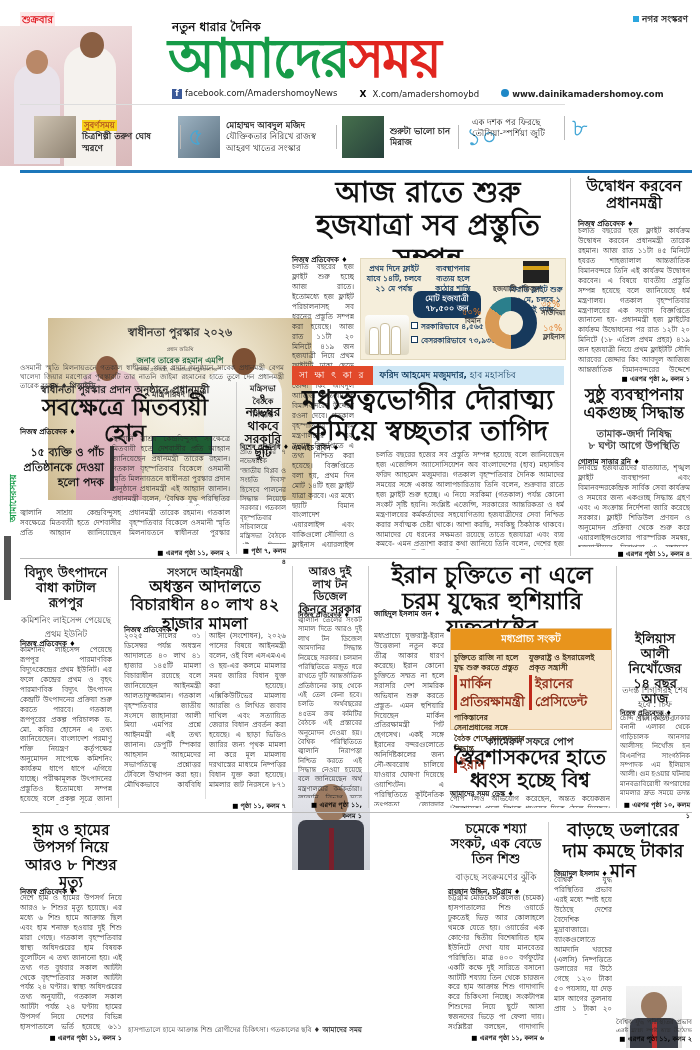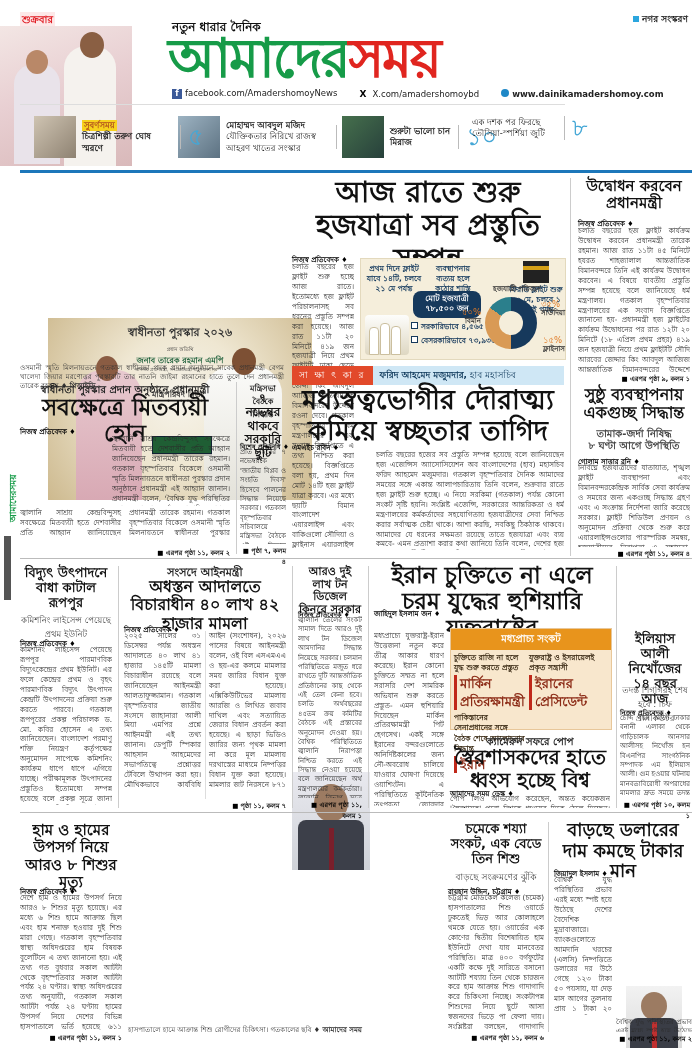--- a/index.html
+++ b/index.html
@@ -170,21 +170,21 @@
     </div>
     <div class="totalbox" style="position:absolute;left:52px;top:32px;width:56px;">মোট হজযাত্রী ৭৮,৫০০ জন</div>
     <div class="ibullet" style="position:absolute;left:50px;top:62px;">সরকারিভাবে ৪,৫৬৫</div>
     <div class="ibullet" style="position:absolute;left:50px;top:76px;">বেসরকারিভাবে ৭৩,৯৩৫</div>
     <div class="pielab ctr" style="position:absolute;right:18px;top:26px;width:60px;">হজযাত্রী পরিবহন</div>
     <div class="pie" style="position: absolute; right: 28px; top: 38px; background: conic-gradient(rgb(22, 57, 92) 0%, rgb(22, 57, 92) 50%, rgb(217, 154, 85) 50%, rgb(217, 154, 85) 85%, rgb(43, 127, 140) 85%, rgb(43, 127, 140) 100%);"></div>
     <div class="pielab" style="position:absolute;right:84px;top:48px;text-align:right;">
       <span class="piepct">৫০%</span><br><span>বিমান</span></div>
     <div class="pielab" style="position:absolute;right:0px;top:40px;">
       <span class="piepct">৩৫%</span><br><span>সাউদিয়া</span></div>
-    <div class="pielab" style="position:absolute;right:0px;top:76px;margin-left:45px;">
+    <div class="pielab" style="position:absolute;right:0px;top:64px;margin-left:45px;">
       <span class="piepct">১৫%</span><br><span>ফ্লাইনাস</span></div>
   </div>
 
   <div class="abs" style="left:292px;top:366px;width:272px;display:flex;">
     <span class="ivtag">সা ক্ষা ৎ কা র</span>
     <span class="ivname"><b>ফরিদ আহমেদ মজুমদার,</b><span> হাব মহাসচিব</span></span>
   </div>
   <div class="abs hl ctr" style="left:292px;top:384px;width:272px;font-size:27px;">মধ্যস্বত্বভোগীর দৌরাত্ম্য কমিয়ে স্বচ্ছতার তাগিদ</div>
   <div class="abs byline" style="left:292px;top:440px;">এমএইচ রবিন ♦</div>
   <div class="abs portrait" style="left:292px;top:450px;width:78px;height:98px;">
@@ -205,20 +205,21 @@
   <div class="abs hl ctr" style="left:578px;top:386px;width:112px;font-size:16px;">সুষ্ঠু ব্যবস্থাপনায় একগুচ্ছ সিদ্ধান্ত</div>
   <div class="abs hl ctr" style="left:578px;top:428px;width:112px;font-size:10px;color:#444;text-align:center;">
     <span>তামাক-জর্দা নিষিদ্ধ</span><br><span>৮ ঘণ্টা আগে উপস্থিতি</span></div>
   <div class="abs byline" style="left:578px;top:454px;">গোলাম সাত্তার রনি ♦</div>
   <div class="abs body" style="left:578px;top:463px;width:112px;height:84px;overflow:hidden;"><span>নির্বিঘ্নে হজযাত্রীদের যাতায়াত, শৃঙ্খল ফ্লাইট ব্যবস্থাপনা এবং বিমানবন্দরকেন্দ্রিক সার্বিক সেবা কার্যক্রম ও সময়ের জন্য একগুচ্ছ সিদ্ধান্ত গ্রহণ এবং এ সংক্রান্ত নির্দেশনা জারি করেছে সরকার। ফ্লাইট শিডিউল প্রণয়ন ও অনুমোদন প্রক্রিয়া থেকে শুরু করে এয়ারলাইন্সগুলোর পারস্পরিক সমন্বয়, হজযাত্রীদের নিরাপত্তা ও সহায়তা, নিষিদ্ধ পণ্য নিয়ন্ত্রণ, বিমানবন্দর ব্যবস্থাপনা, বিশ্রাম অবকাঠামো ব্যবহার এবং যাত্রীসেবার প্রতিটি ধাপে কঠোরতা ও শৃঙ্খলা নিশ্চিত করতে বলা হয়েছে। সংশ্লিষ্ট সব সংস্থা, এয়ারলাইন্স, হজ এজেন্সি এবং দায়িত্বপ্রাপ্ত কর্মকর্তা-কর্মচারীকে দায়িত্বশীলতার সঙ্গে দায়িত্ব পালনের</span></div>
   <div class="abs cont" style="left:578px;top:547px;width:112px;">■ এরপর পৃষ্ঠা ১১, কলম ৪</div>
 
   <div class="abs kicker ctr" style="left:20px;top:382px;width:210px;font-size:10px;">স্বাধীনতা পুরস্কার প্রদান অনুষ্ঠানে প্রধানমন্ত্রী</div>
   <div class="abs hl ctr" style="left:20px;top:394px;width:210px;font-size:23px;">সবক্ষেত্রে মিতব্যয়ী হোন</div>
   <div class="abs byline" style="left:20px;top:424px;">নিজস্ব প্রতিবেদক ♦</div>
+  <div class="abs pullq" style="left:20px;top:446px;width:84px;">১৫ ব্যক্তি ও পাঁচ প্রতিষ্ঠানকে দেওয়া হলো পদক</div>
   <div class="abs body" style="left:112px;top:434px;width:118px;height:72px;overflow:hidden;"><span>জ্বালানি সাশ্রয় কেন্দ্রবিন্দুসহ সবক্ষেত্রে মিতব্যয়ী হতে দেশবাসীর প্রতি আহ্বান জানিয়েছেন প্রধানমন্ত্রী তারেক রহমান। গতকাল বৃহস্পতিবার বিকেলে ওসমানী স্মৃতি মিলনায়তনে স্বাধীনতা পুরস্কার প্রদান অনুষ্ঠানে প্রধানমন্ত্রী এই আহ্বান জানান। প্রধানমন্ত্রী বলেন, 'বৈশ্বিক যুদ্ধ পরিস্থিতির মধ্যেও আমরা সর্বোচ্চ স্বাভাবিক রাখতে চেষ্টা করছি। বিশ্বের সব দেশ তেল-ডিজেলের দাম বাড়ালেও হলেও জনগণের ওপর বাড়তি চাপ যেন না পড়ে সেদিকে সরকার সর্বোচ্চ সতর্ক রয়েছে।' এই ঘাটতি প্রতিদিন শত কোটি টাকা ভর্তুকি দিয়ে হলেও সরকার পরিস্থিতি স্বাভাবিক রাখতে চেষ্টা করছে। জনগণের সুবিধা নিশ্চিত রাখতে সরকার সম্ভাব্য সব ধরনের প্রস্তুতি অব্যাহত রেখেছে। বাংলাদেশের স্বাধীনতা পক্ষে এষং জাতীয় পর্যায়ে গৌরবোজ্জ্বল ও কৃতিত্বপূর্ণ অবদানের জন্য সাবেক প্রধানমন্ত্রী খালেদা জিয়াসহ (মরণোত্তর) ১৫ জন এবং পাঁচ প্রতিষ্ঠানকে দেশের সর্বোচ্চ বেসামরিক সম্মাননা 'স্বাধীনতা পুরস্কার' প্রদান করা হয়। প্রধানমন্ত্রী তারেক রহমান সবার হাতে পুরস্কার তুলে দেন। অনুষ্ঠানে স্বাধীনতার পদকপ্রাপ্ত জোবেদা রহমান, অন্যান্য সুবেদার বড়ুয়া ও পল্লী কর্ম-সহায়ক</span></div>
   <div class="abs body" style="left:20px;top:508px;width:210px;height:38px;overflow:hidden;column-count:2;column-gap:8px;"><span>জ্বালানি সাশ্রয় কেন্দ্রবিন্দুসহ সবক্ষেত্রে মিতব্যয়ী হতে দেশবাসীর প্রতি আহ্বান জানিয়েছেন প্রধানমন্ত্রী তারেক রহমান। গতকাল বৃহস্পতিবার বিকেলে ওসমানী স্মৃতি মিলনায়তনে স্বাধীনতা পুরস্কার প্রদান অনুষ্ঠানে প্রধানমন্ত্রী এই আহ্বান জানান। প্রধানমন্ত্রী বলেন, 'বৈশ্বিক যুদ্ধ পরিস্থিতির মধ্যেও আমরা সর্বোচ্চ স্বাভাবিক রাখতে চেষ্টা করছি। বিশ্বের সব দেশ তেল-ডিজেলের দাম বাড়ালেও হলেও জনগণের ওপর বাড়তি চাপ যেন না পড়ে সেদিকে সরকার সর্বোচ্চ সতর্ক রয়েছে।' এই ঘাটতি প্রতিদিন শত কোটি টাকা ভর্তুকি দিয়ে হলেও সরকার পরিস্থিতি স্বাভাবিক রাখতে চেষ্টা করছে। জনগণের সুবিধা নিশ্চিত রাখতে সরকার সম্ভাব্য সব ধরনের প্রস্তুতি অব্যাহত রেখেছে। বাংলাদেশের স্বাধীনতা পক্ষে এষং জাতীয় পর্যায়ে গৌরবোজ্জ্বল ও কৃতিত্বপূর্ণ অবদানের জন্য সাবেক প্রধানমন্ত্রী খালেদা জিয়াসহ (মরণোত্তর) ১৫ জন এবং পাঁচ প্রতিষ্ঠানকে দেশের সর্বোচ্চ বেসামরিক সম্মাননা 'স্বাধীনতা পুরস্কার' প্রদান করা হয়। প্রধানমন্ত্রী তারেক রহমান সবার হাতে পুরস্কার তুলে দেন। অনুষ্ঠানে স্বাধীনতার পদকপ্রাপ্ত জোবেদা রহমান, অন্যান্য সুবেদার বড়ুয়া ও পল্লী কর্ম-সহায়ক</span></div>
   <div class="abs cont" style="left:20px;top:546px;width:210px;">■ এরপর পৃষ্ঠা ১১, কলম ২</div>
 
   <div class="vline" style="left:236px;top:382px;height:172px;"></div>
   <div class="abs kicker ctr" style="left:242px;top:382px;width:42px;font-size:8px;">মন্ত্রিসভা বৈঠকে সিদ্ধান্ত</div>
   <div class="abs hl ctr" style="left:240px;top:392px;width:46px;font-size:12px;">৭ নভেম্বর থাকবে সরকারি ছুটি</div>
   <div class="abs byline" style="left:240px;top:440px;font-size:6.5px;">বিশেষ প্রতিনিধি ♦</div>
   <div class="abs body" style="left:240px;top:448px;width:46px;height:96px;overflow:hidden;font-size:6.8px;"><span>প্রতি বছরের ৭ নভেম্বরকে 'জাতীয় বিপ্লব ও সংহতি দিবস' হিসেবে পালনের সিদ্ধান্ত নিয়েছে সরকার। গতকাল বৃহস্পতিবার সচিবালয়ে মন্ত্রিসভা বৈঠকে এই সিদ্ধান্ত নেওয়া হয়েছে। প্রধানমন্ত্রী তারেক রহমানের সভাপতিত্বে মন্ত্রিসভার বৈঠক অনুষ্ঠিত হয়। বৈঠক শেষে রাত সোয়া ৮টায় সচিবালয়ে তথ্য অধিদপ্তরের সংবাদ কক্ষে ব্রিফিং করেন মন্ত্রিপরিষদ সচিব মো. নাজিমুল হক। তিনি জানান, ৭ নভেম্বর 'জাতীয় বিপ্লব ও সংহতি দিবস' হিসেবে 'ক' শ্রেণিভুক্ত হওয়ায় ৭ নভেম্বর সরকারি ছুটি থাকবে। এ ছাড়া ৬ জুলাই পর্যন্ত উদযাপন দিবস ঘোষণা করা হয়েছে। তবে এ দিন সরকারি</span></div>
   <div class="abs cont" style="left:240px;top:544px;width:46px;">■ পৃষ্ঠা ৭, কলম ৪</div>

